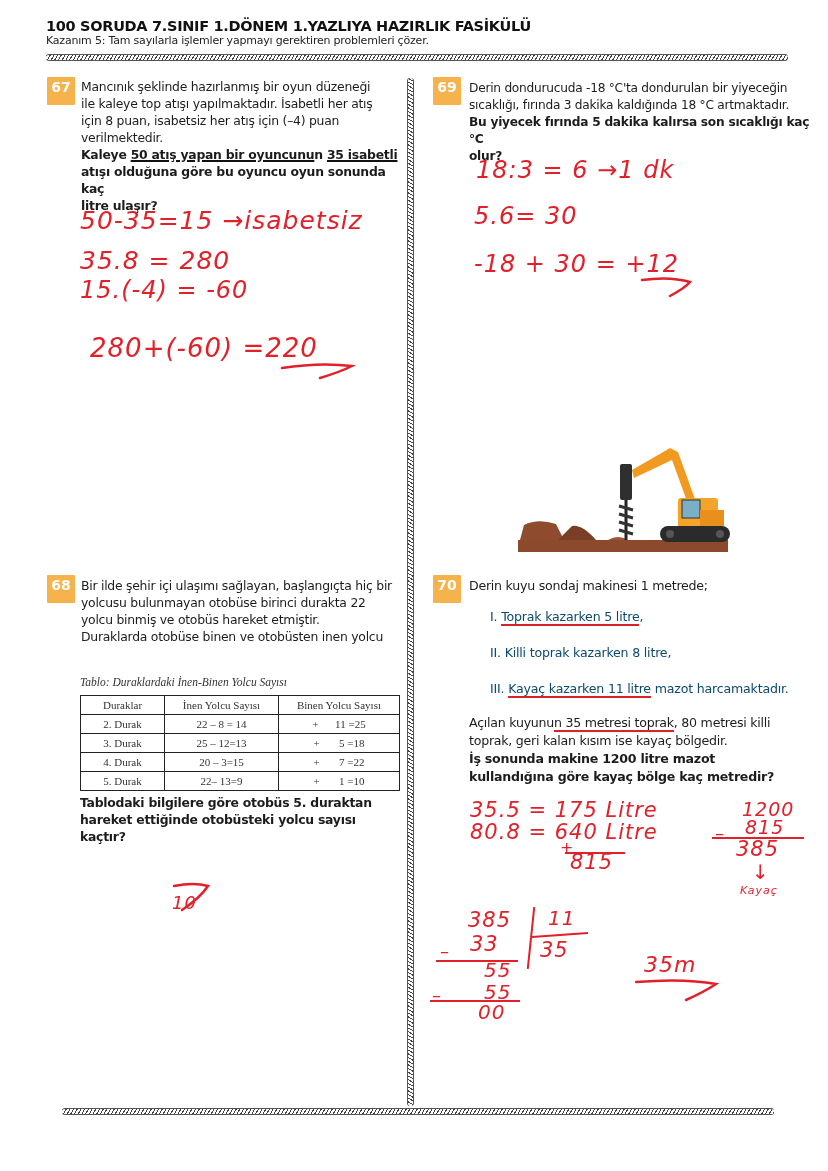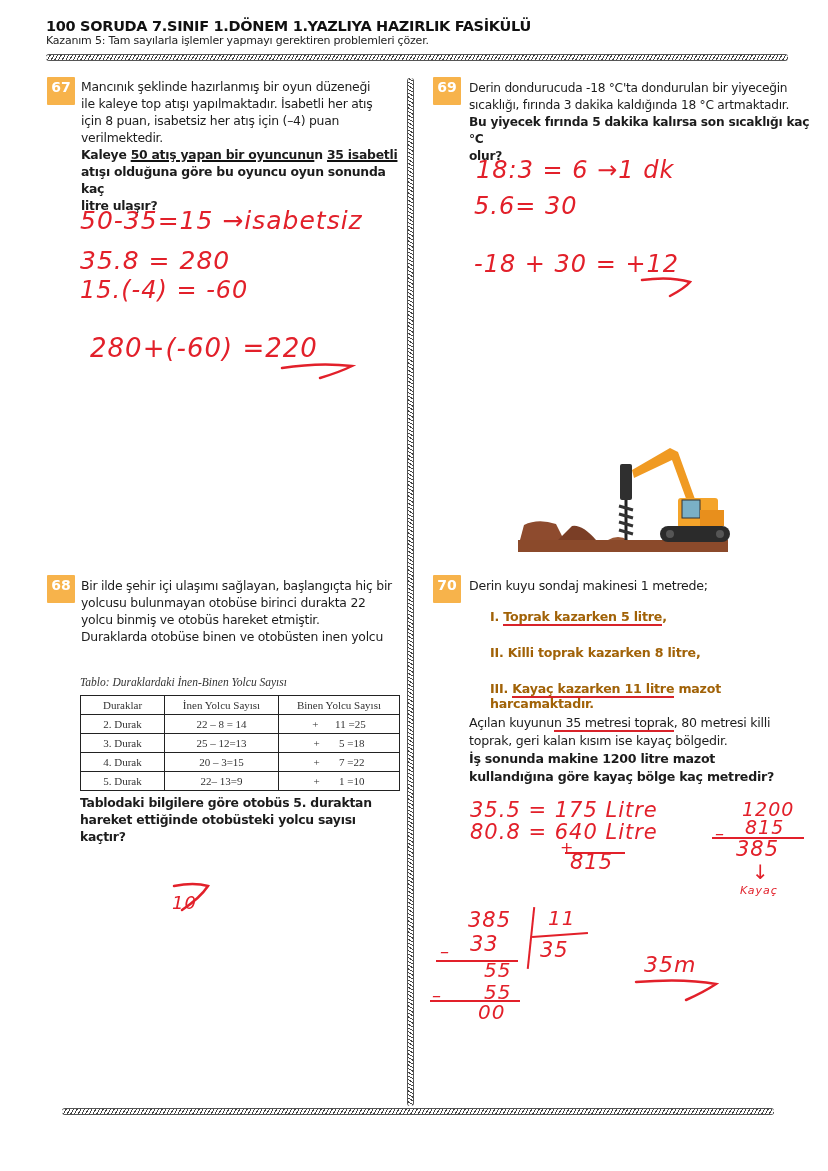--- a/index.html
+++ b/index.html
@@ -25,21 +25,21 @@
   .ul-black { text-decoration: underline; text-decoration-color: #111; text-decoration-thickness: 1.5px; }
   .ul-red { border-bottom: 2px solid #d8232a; }
 
   .hw { position: absolute; font-family: "DejaVu Sans", sans-serif; color: #e2202a; font-style: italic; white-space: nowrap; letter-spacing: 1px; }
 
   .caption { position: absolute; left: 80px; top: 676px; font-family: "Liberation Serif", serif; font-style: italic; font-size: 11.5px; color: #333; }
   table.bus { position: absolute; left: 80px; top: 695px; width: 320px; border-collapse: collapse; font-family: "Liberation Serif", serif; font-size: 11px; color: #333; }
   table.bus th, table.bus td { border: 1.5px solid #222; height: 19px; text-align: center; font-weight: normal; }
   table.bus th { font-size: 11px; }
 
-  .roman { position: absolute; font-size: 12.6px; color: #a16207; letter-spacing: -0.2px; font-weight: bold; }
+  .roman { position: absolute; font-size: 12.6px; color: #0c4a6e; letter-spacing: -0.2px; }
 </style>
 </head>
 <body>
 
 <div class="header">
   <div class="title">100 SORUDA 7.SINIF 1.DÖNEM 1.YAZLIYA HAZIRLIK FASİKÜLÜ</div>
   <div class="subtitle">Kazanım 5: Tam sayılarla işlemler yapmayı gerektiren problemleri çözer.</div>
 </div>
 <div class="rope-h" style="left:46px; top:54px; width:742px;"></div>
 
@@ -70,21 +70,21 @@
 
 <div class="qnum" style="left:433px; top:77px;">69</div>
 <div class="qtext" style="left:469px; top:80px; width:350px; font-size:12.2px;">
   <div>Derin dondurucuda -18 °C'ta dondurulan bir yiyeceğin</div>
   <div>sıcaklığı, fırında 3 dakika kaldığında 18 °C artmaktadır.</div>
   <div class="bold">Bu yiyecek fırında 5 dakika kalırsa son sıcaklığı kaç °C</div>
   <div class="bold">olur?</div>
 </div>
 
 <div class="hw" style="left:476px; top:156px; font-size:24px;">18:3 = 6  →1 dk</div>
-<div class="hw" style="left:474px; top:192px; font-size:24px;">5.6= 30</div>
+<div class="hw" style="left:474px; top:202px; font-size:24px;">5.6= 30</div>
 <div class="hw" style="left:474px; top:250px; font-size:24px;">-18 + 30 = +12</div>
 <svg style="position:absolute; left:640px; top:276px;" width="60" height="24">
   <path d="M2 4 Q30 0 50 6 Q45 12 30 20" stroke="#e2202a" stroke-width="2.5" fill="none" stroke-linecap="round"></path>
 </svg>
 
 <svg style="position:absolute; left:518px; top:440px;" width="220" height="120" viewBox="0 0 220 120">
   <rect x="0" y="100" width="210" height="12" fill="#8b4a2b"></rect>
   <path d="M2 100 L6 85 Q20 78 38 84 L46 100 Z" fill="#8e4b2e"></path>
   <path d="M40 100 L54 86 Q64 84 78 100 Z" fill="#7a3e26"></path>
   <path d="M90 100 Q100 94 110 100 Z" fill="#9a5836"></path>

